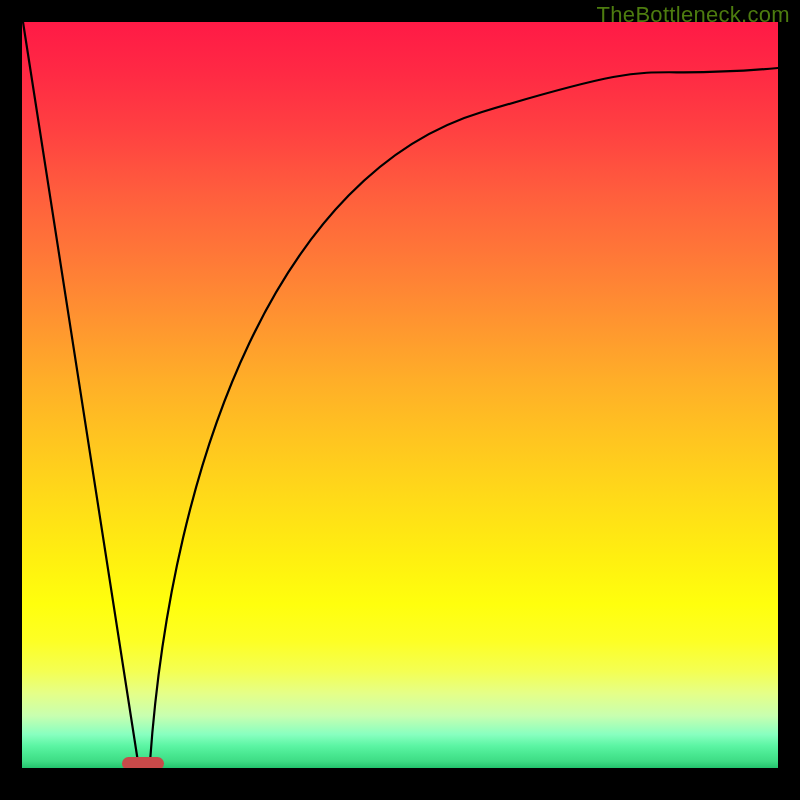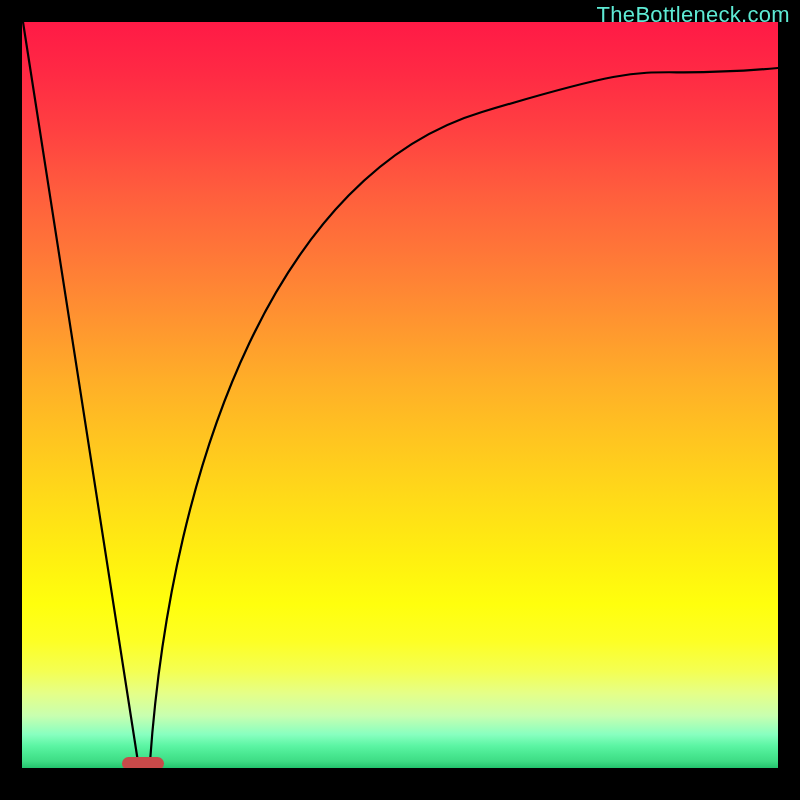--- a/index.html
+++ b/index.html
@@ -60,21 +60,21 @@
   }
   .marker {
     position: absolute;
     background: #c84a4a;
     border-radius: 8px;
   }
   .watermark {
     position: absolute;
     top: 2px;
     right: 10px;
-    color: #5eead4;
+    color: #4d7c0f;
     font-size: 22px;
     font-weight: 500;
     letter-spacing: 0.3px;
     pointer-events: none;
   }
 </style>
 </head>
 <body>
 
 <div class="watermark">TheBottleneck.com</div>

